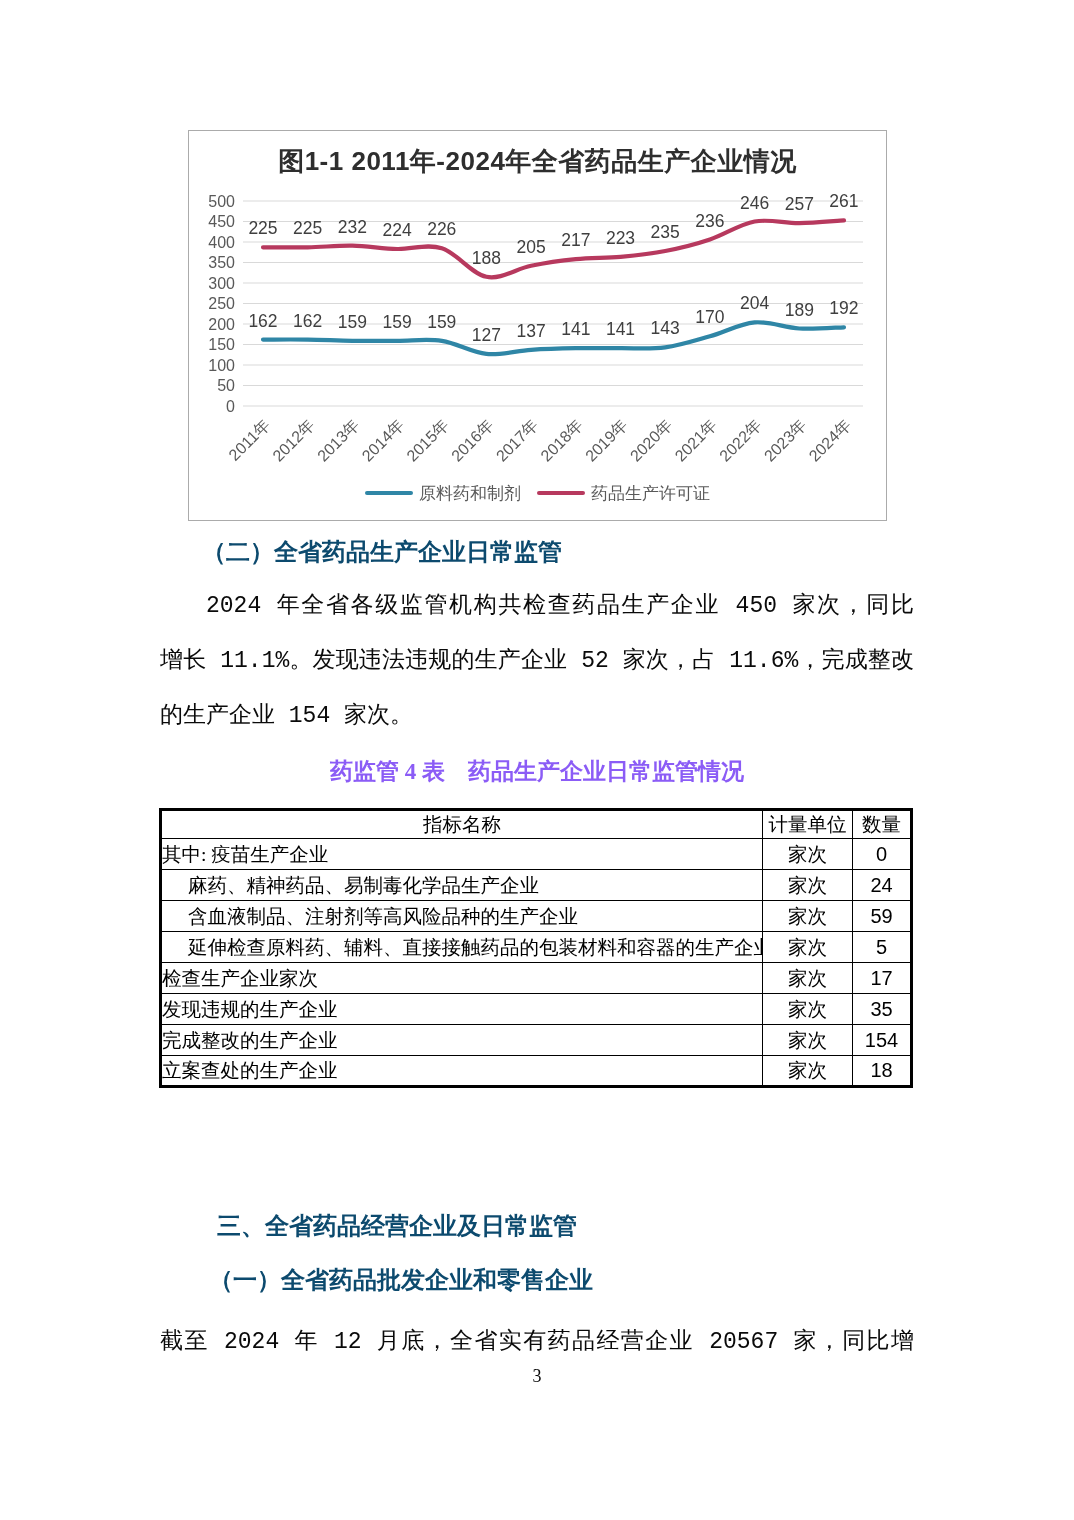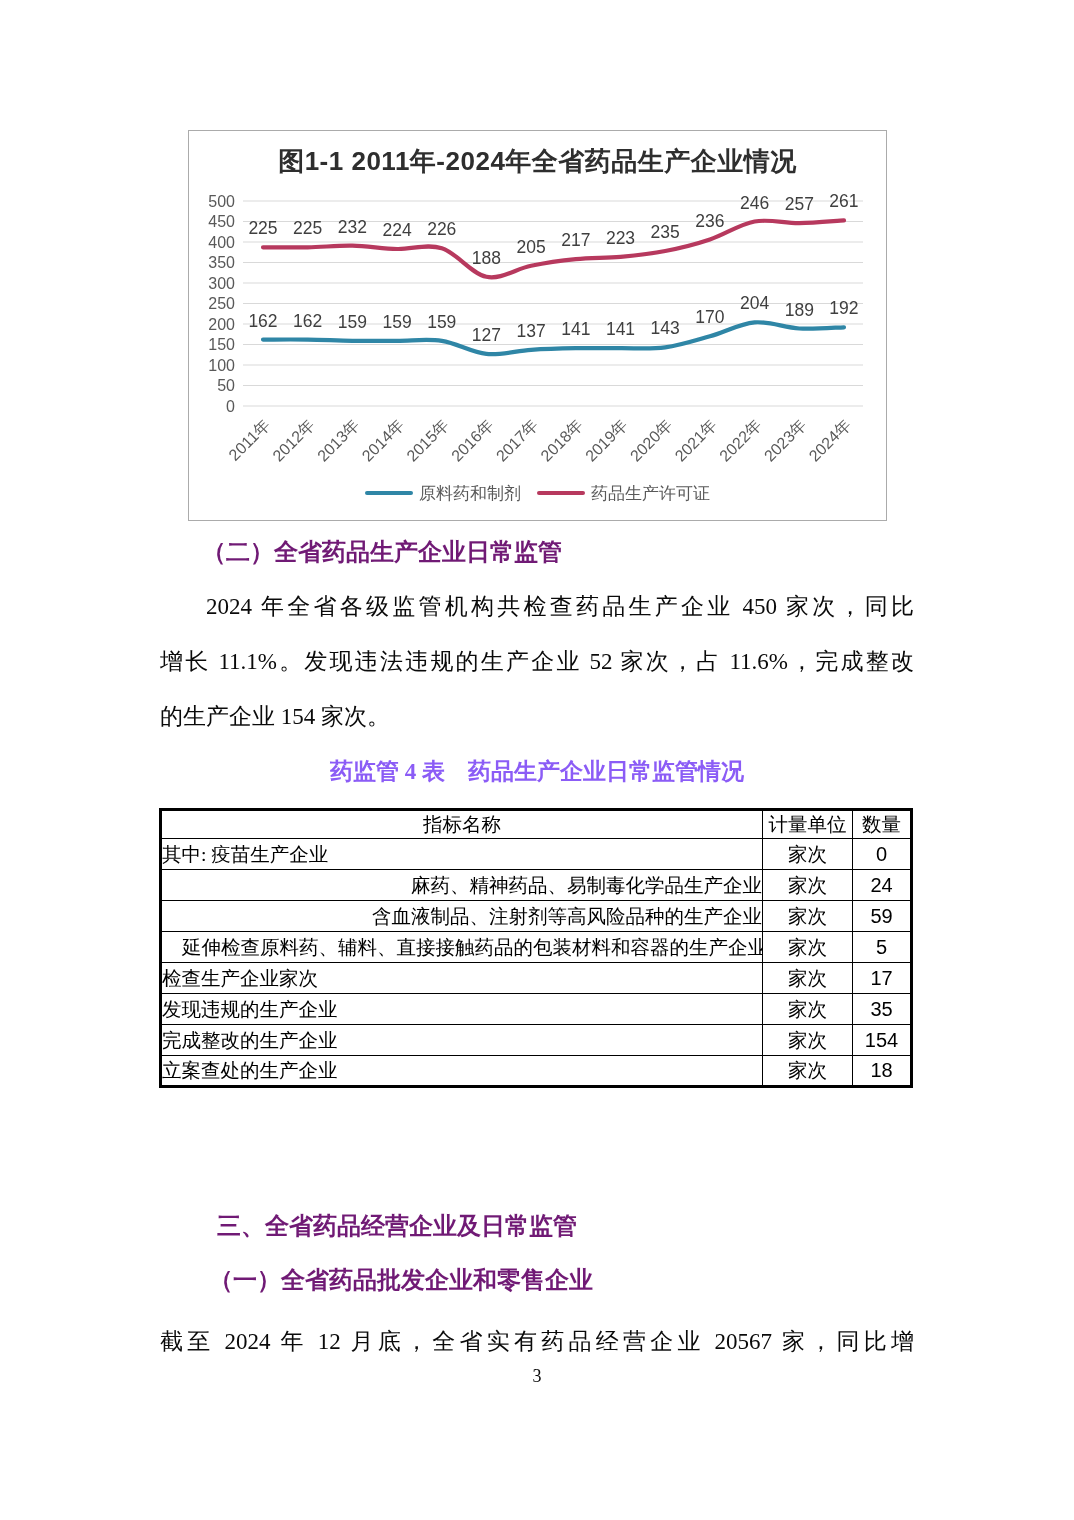--- a/index.html
+++ b/index.html
@@ -14,47 +14,47 @@
                font-size:26px;color:#2e2e2e;letter-spacing:0.5px;}
   .chart-svg{position:absolute;left:0;top:0;width:697px;height:389px;}
   .chart-legend{position:absolute;left:0;top:350px;width:100%;height:24px;
                 display:flex;justify-content:center;align-items:center;gap:16px;
                 font-family:"Liberation Sans", sans-serif;font-size:17px;color:#595959;}
   .legend-item{display:flex;align-items:center;gap:6px;}
   .legend-swatch{display:inline-block;width:48px;height:4px;border-radius:2px;}
 
   
   .h-sans{position:absolute;font-family:"Liberation Sans", sans-serif;font-weight:700;
-          font-size:24px;line-height:28px;color:#701a75;white-space:nowrap;}
+          font-size:24px;line-height:28px;color:#0c4a6e;white-space:nowrap;}
   #heading-2{left:202px;top:538px;}
   #heading-3{left:217px;top:1212px;}
   #heading-3-1{left:209px;top:1266px;}
 
   
-  .para{position:absolute;left:160px;width:754px;font-size:23px;color:#0a0a0a;}
+  .para{position:absolute;left:160px;width:754px;font-size:23px;color:#0a0a0a;font-family:Liberation Mono, monospace;}
   #para-1{top:579px;}
   #para-1 .pline{height:55px;line-height:55px;white-space:nowrap;}
   #para-1 .pline.just{white-space:normal;text-align:justify;text-align-last:justify;}
   #para-1 .pline.first{text-indent:46px;}
   #para-2{top:1326px;line-height:32px;text-align:justify;text-align-last:justify;}
 
   
   .tbl-title{position:absolute;left:0;top:756px;width:100%;text-align:center;
              font-size:23px;font-weight:700;color:#8b5cf6;}
   .mon-table{position:absolute;left:159px;top:808px;border-collapse:collapse;
              table-layout:fixed;width:753px;font-size:19.5px;}
   .mon-table th,.mon-table td{border:1px solid #000;padding:0;vertical-align:middle;
              overflow:hidden;white-space:nowrap;}
   .mon-table{border:3px solid #000;}
   .mon-table thead tr{height:29px;}
   .mon-table tbody tr{height:31px;}
   .mon-table th{font-weight:400;text-align:center;}
   .col-ind{width:602px;} .col-unit{width:90px;} .col-val{width:59px;}
   .cell-ind{text-align:left;padding-left:4px;}
-  .cell-ind.indent{padding-left:20px;text-align:right;}
+  .cell-ind.indent{padding-left:26px;}
   .cell-unit{text-align:center;padding-left:28px;}
   .cell-val{text-align:center;font-family:"Liberation Sans", sans-serif;font-size:20px;}
 
   .page-num{position:absolute;left:0;top:1366px;width:100%;text-align:center;
             font-size:18px;color:#0a0a0a;}
 </style>
 </head>
 <body>
 
 <div class="page">

